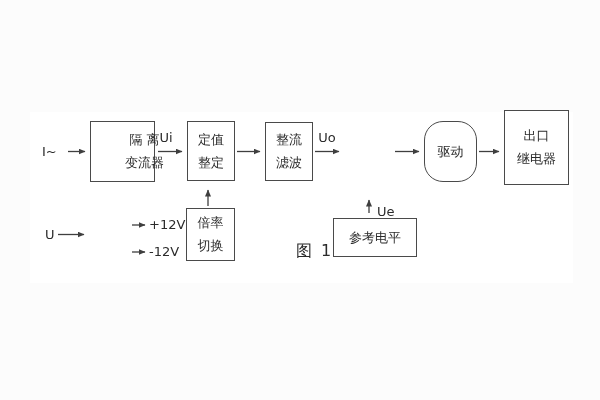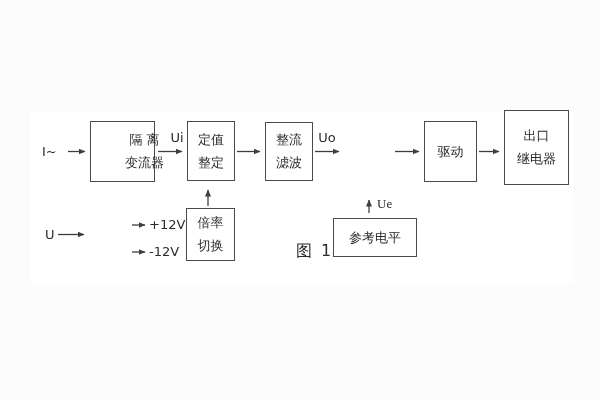--- a/index.html
+++ b/index.html
@@ -92,42 +92,42 @@
     <span>定值</span>
     <span>整定</span>
   </div>
 
   <div class="block" style="left:265px; top:122px; width:48px; height:59px;">
     <span>整流</span>
     <span>滤波</span>
   </div>
 
 
-  <div class="block" style="left:424px; top:121px; width:53px; height:61px;">
+  <div class="block" style="left:424px; top:121px; width:53px; height:61px;border-radius:19px;">
     <span>驱动</span>
   </div>
 
   <div class="block" style="left:504px; top:110px; width:65px; height:75px;">
     <span>出口</span>
     <span>继电器</span>
   </div>
 
 
   <div class="block" style="left:186px; top:208px; width:49px; height:53px;">
     <span>倍率</span>
     <span>切换</span>
   </div>
 
   <div class="block" style="left:333px; top:218px; width:84px; height:39px;">
     <span>参考电平</span>
   </div>
 
   <span class="lbl" style="left:42px; top:144px;">I~</span>
   <span class="lbl" style="left:45px; top:227px;">U</span>
-  <span class="lbl center" style="left:164px; top:130px; width:26px;">Ui</span>
+  <span class="lbl center" style="left:153px; top:130px; width:26px;">Ui</span>
   <span class="lbl center" style="left:314px; top:130px; width:26px;">Uo</span>
-  <span class="lbl" style="left:377px; top:196px;font-family:Liberation Serif, serif;">Ue</span>
+  <span class="lbl" style="left:377px; top:204px;">Ue</span>
   <span class="lbl" style="left:149px; top:217px;">+12V</span>
   <span class="lbl" style="left:149px; top:244px;">-12V</span>
 
   <span class="caption" style="left:296px; top:241px;">图 1</span>
 
 </div>
 
 </body></html>

